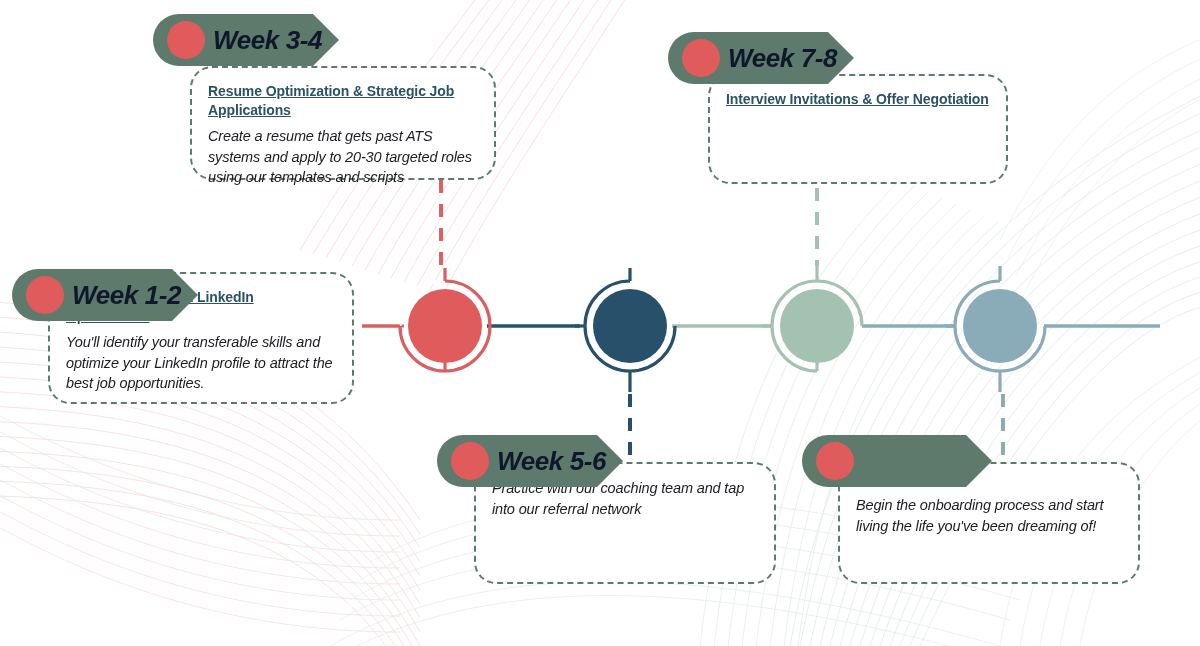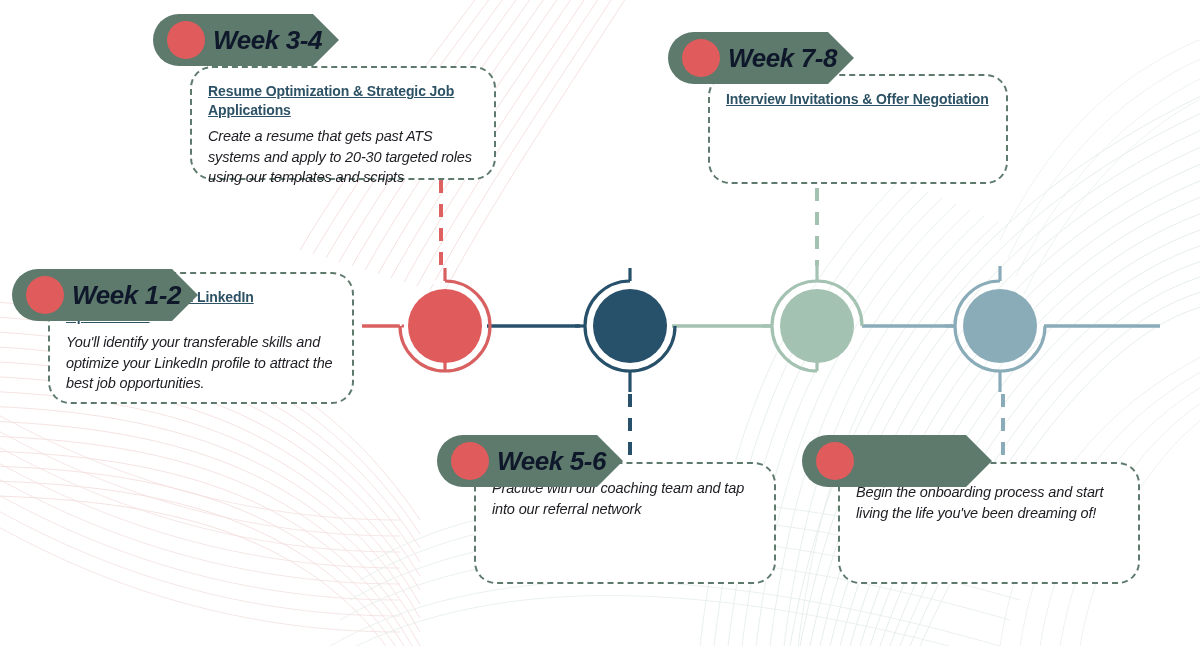--- a/index.html
+++ b/index.html
@@ -307,21 +307,21 @@
       <svg class="pill-shape" viewBox="0 0 186 52" preserveAspectRatio="none">
         <path d="M26 0 H 160 L 186 26 L 160 52 H 26 A 26 26 0 0 1 26 0 Z" fill="#5d7a6c"></path>
       </svg>
       <div class="pill-dot"></div>
       <span class="pill-label">Week 7-8</span>
     </div>
   </div>
 
   <div class="node">
     <div class="card" style="left:838px;top:462px;width:302px;height:122px;">
-      <p class="card-body" style="margin-top:4px;">Begin the onboarding process and start living the life you've been dreaming of!</p>
+      <p class="card-body" style="margin-top:17px;">Begin the onboarding process and start living the life you've been dreaming of!</p>
     </div>
     <div class="pill" style="left:802px;top:435px;width:190px;">
       <svg class="pill-shape" viewBox="0 0 190 52" preserveAspectRatio="none">
         <path d="M26 0 H 164 L 190 26 L 164 52 H 26 A 26 26 0 0 1 26 0 Z" fill="#5d7a6c"></path>
       </svg>
       <div class="pill-dot"></div>
     </div>
   </div>
 
 </div>

